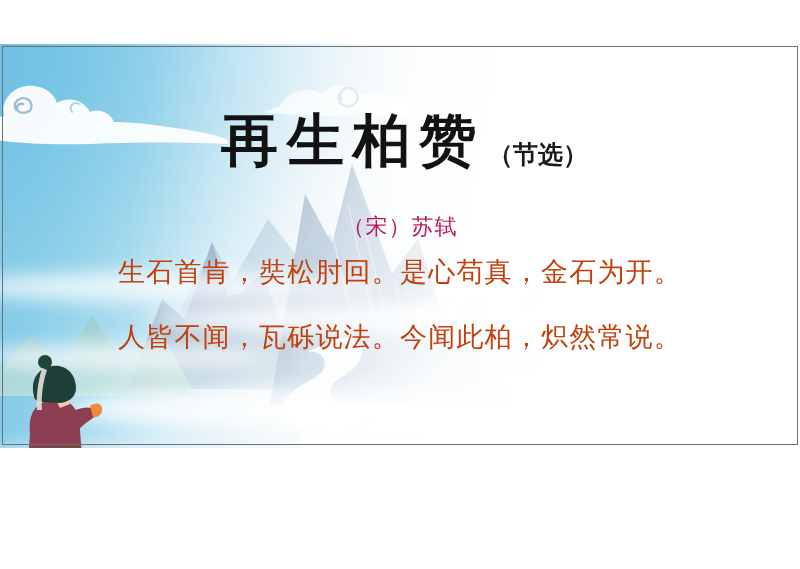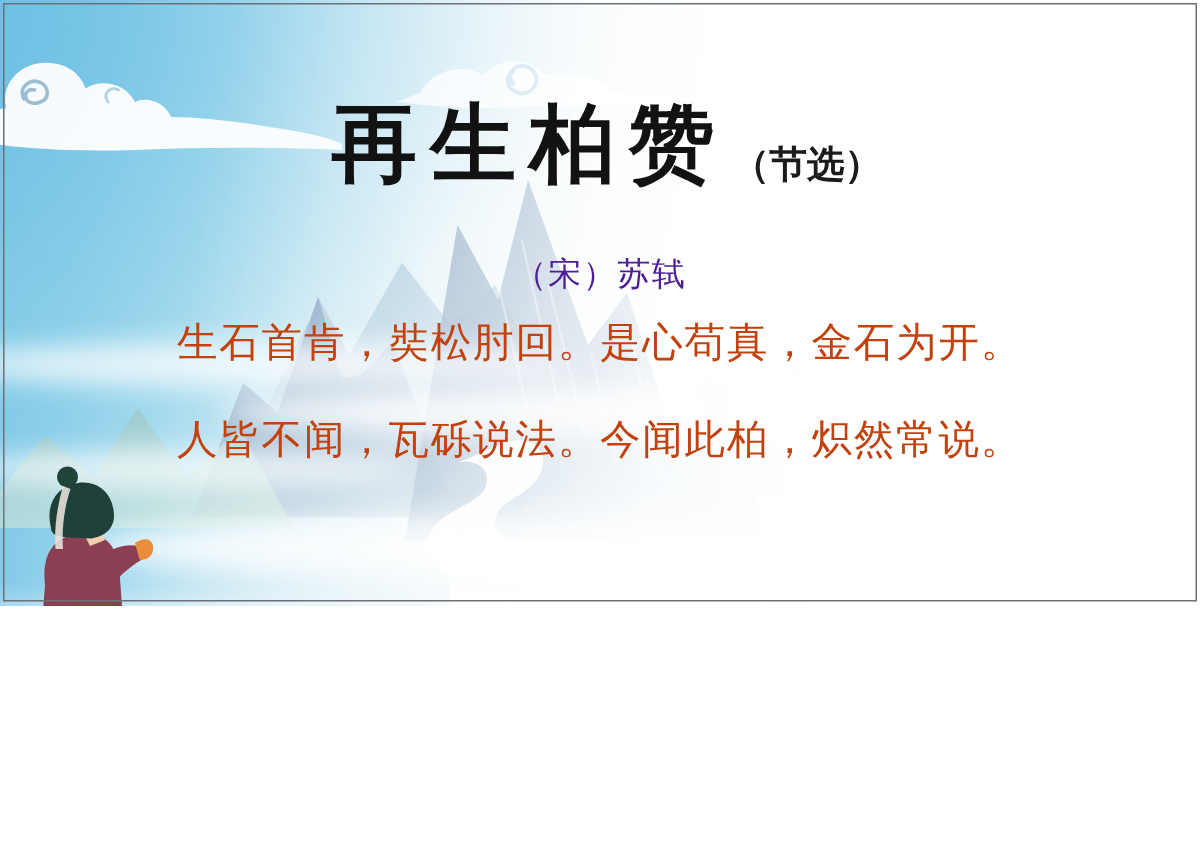--- a/index.html
+++ b/index.html
@@ -13,20 +13,21 @@
   }
 
   
   #poem-card {
     position: relative;
     width: 800px;
     height: 404px;
     overflow: hidden;
     box-sizing: border-box;
     background: #ffffff;
+    margin-top: 44px;
   }
 
   
   .card-border {
     position: absolute;
     left: 2px;
     top: 2px;
     right: 2px;
     bottom: 3px;
     border: 1px solid #6d7076;
@@ -136,21 +137,21 @@
     margin-left: 3px;
     padding-bottom: 2px;
   }
 
   .author {
     position: absolute;
     left: 0; right: 0;
     top: 168px;
     text-align: center;
     font-size: 22px;
-    color: #4c1d95;
+    color: #be185d;
     letter-spacing: 1px;
   }
 
   .poem {
     position: absolute;
     left: 0; right: 0;
     top: 215px;
   }
   .poem-line {
     text-align: center;

